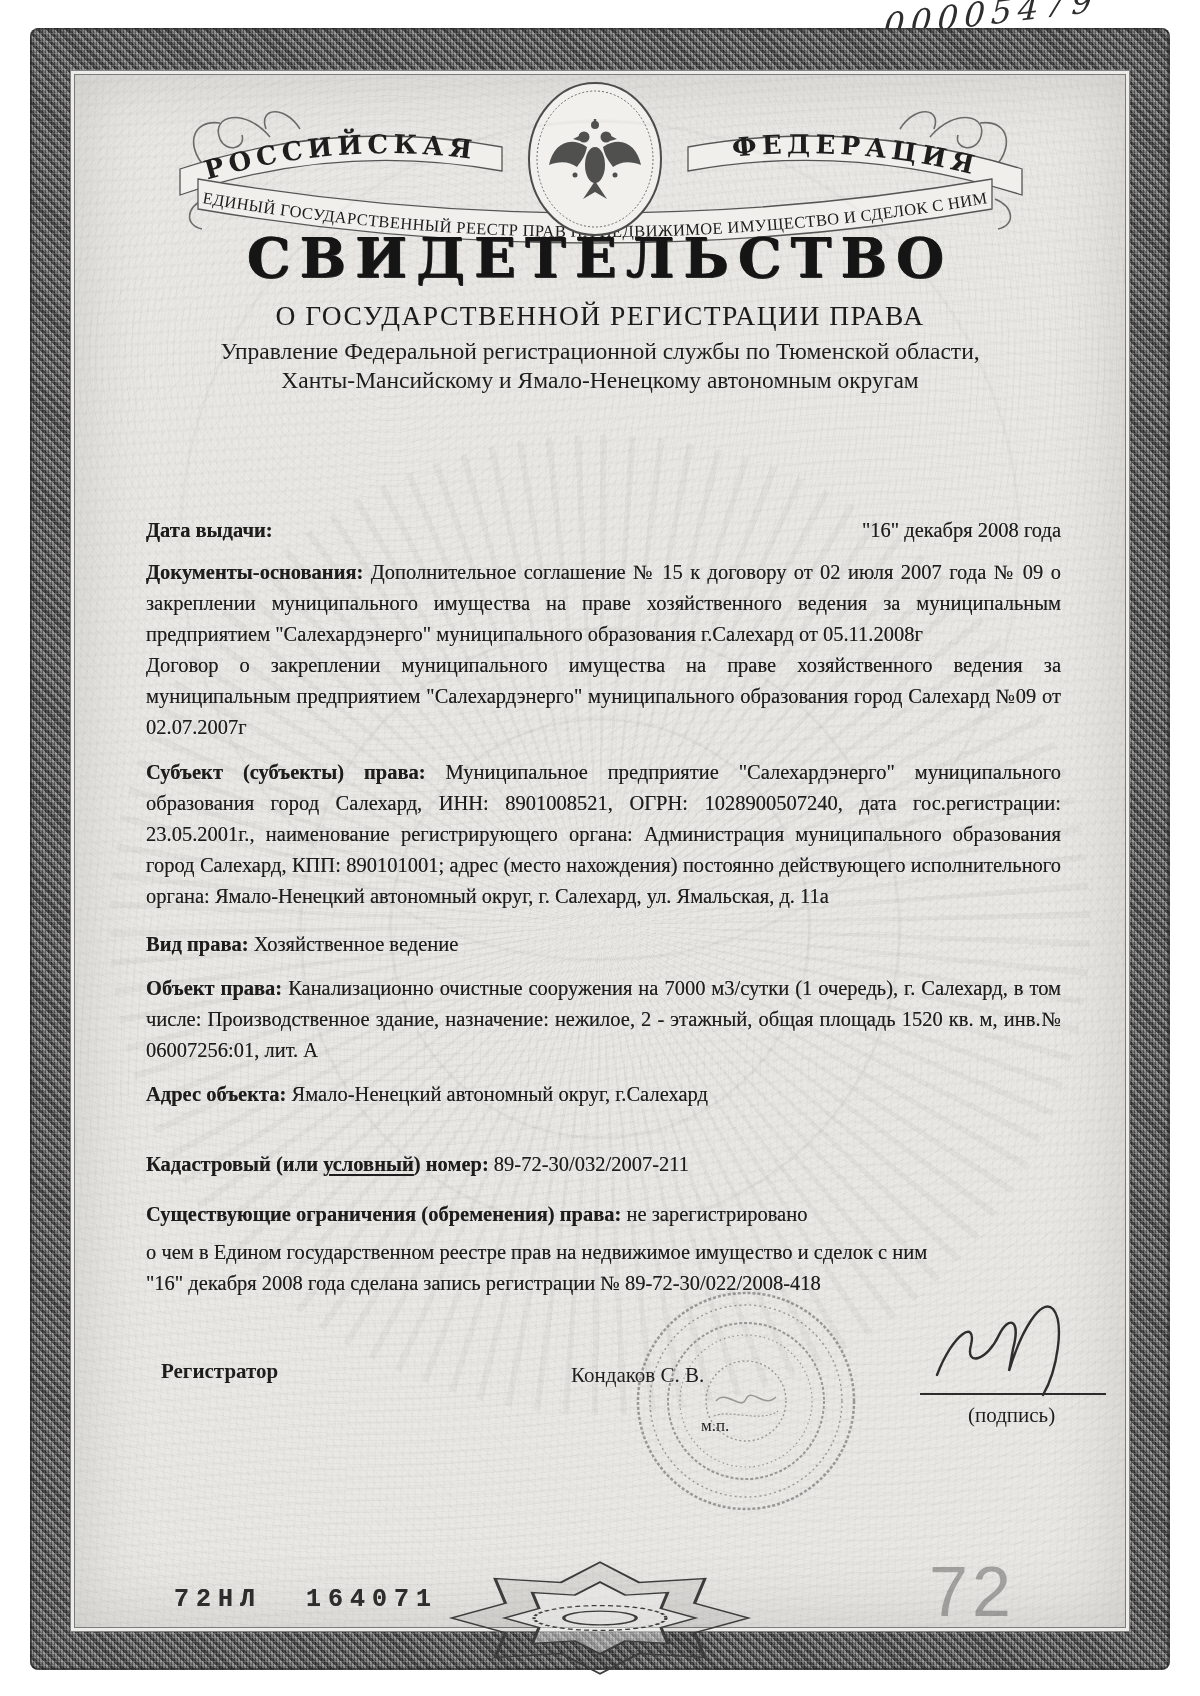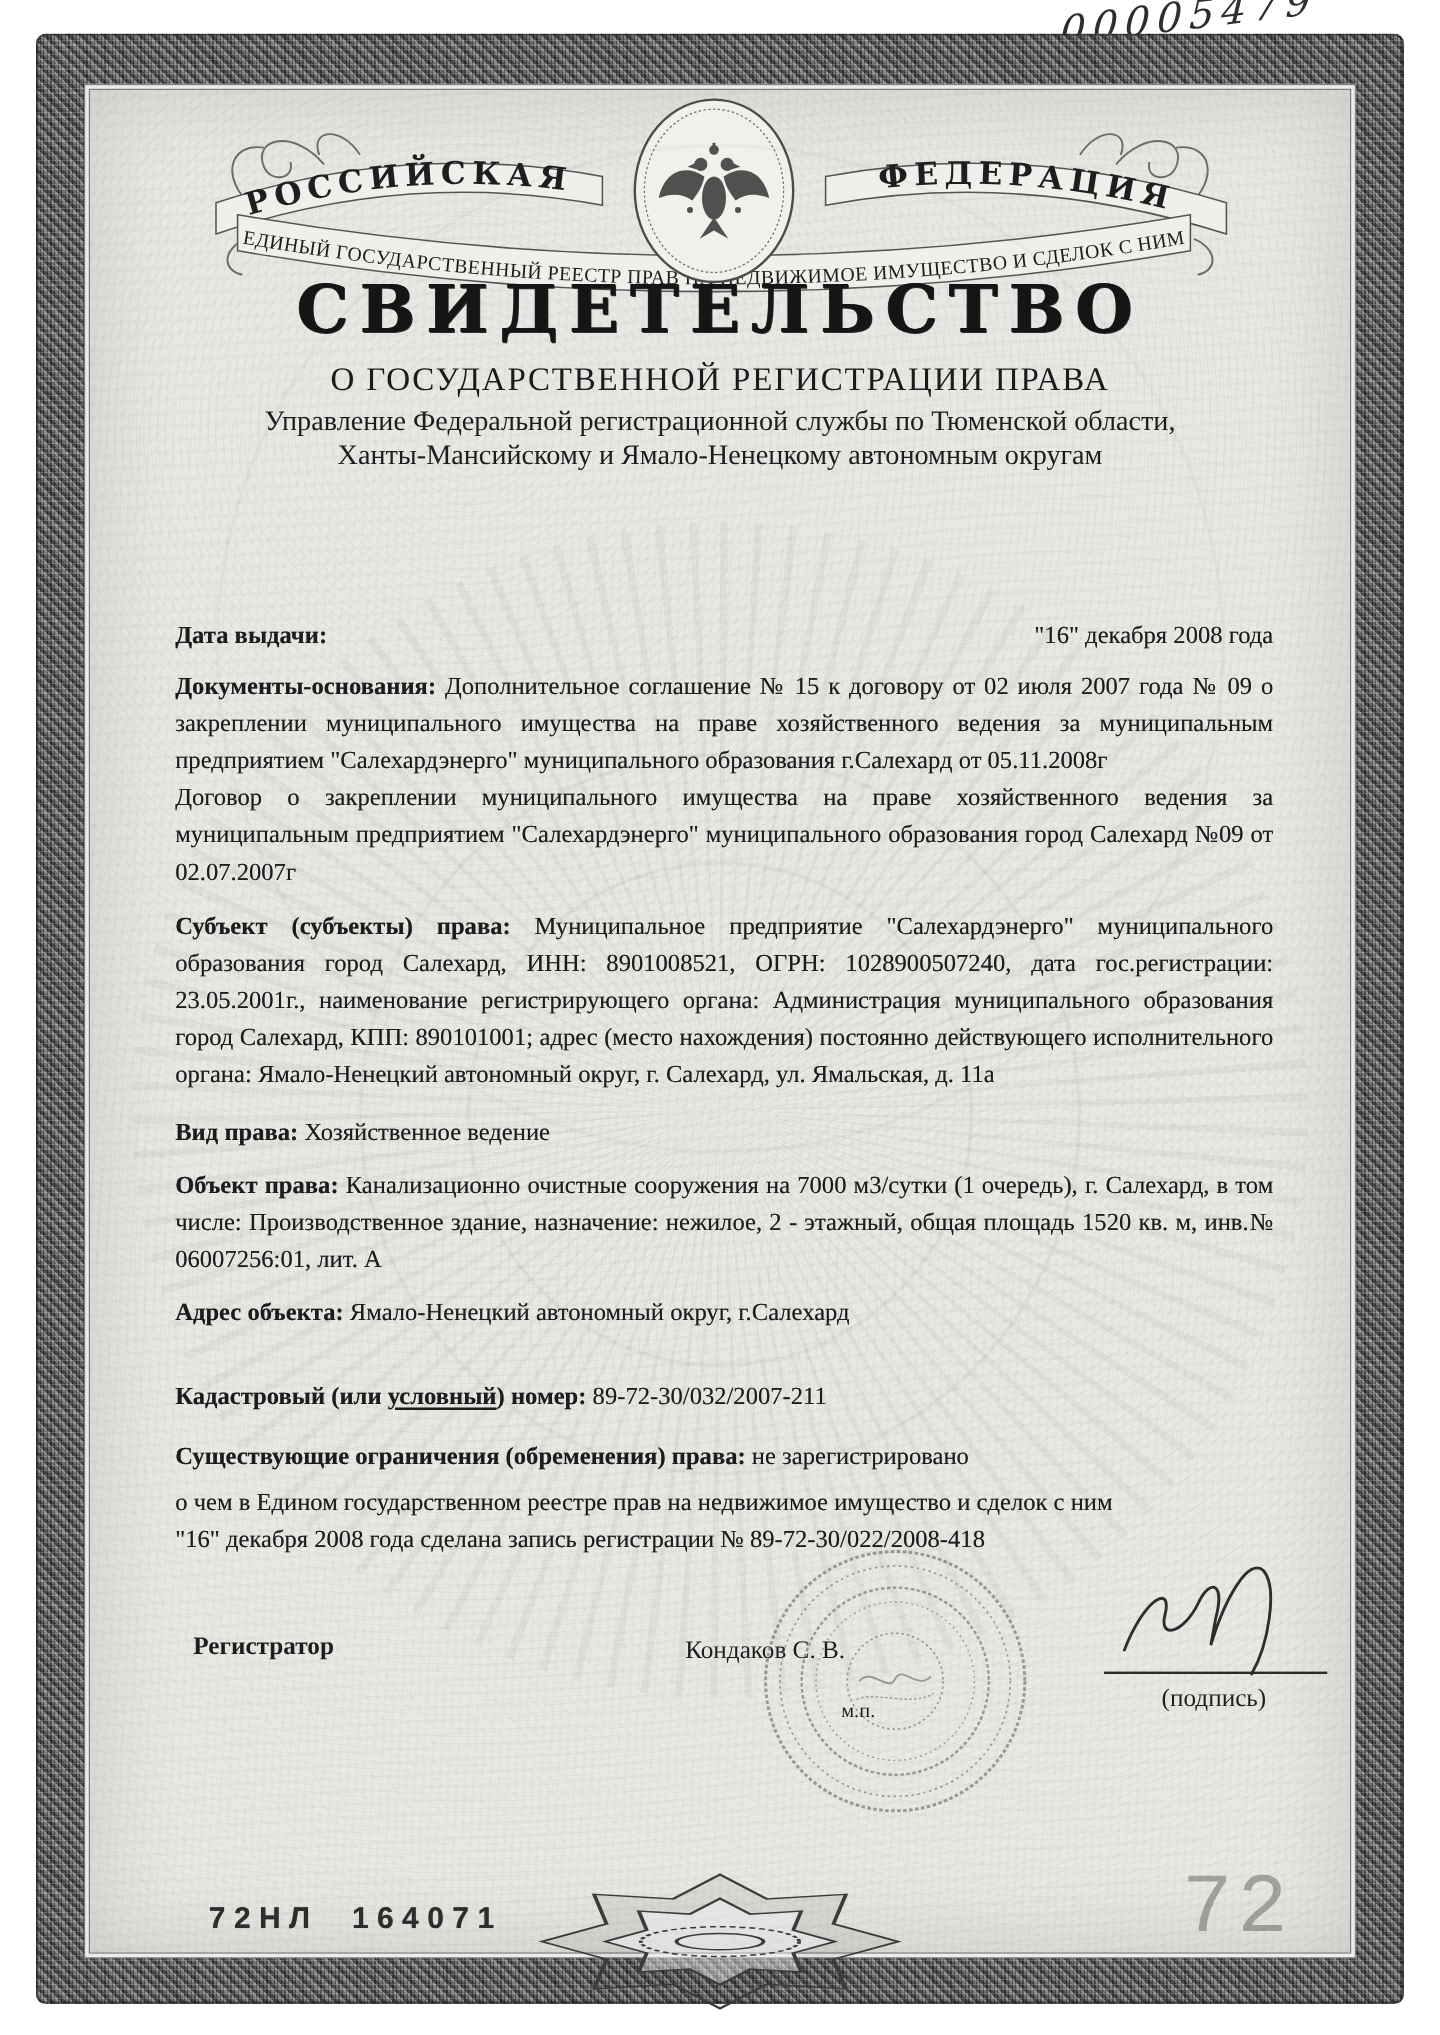--- a/index.html
+++ b/index.html
@@ -85,27 +85,27 @@
   .registrar-label { position:absolute; left:86px;  top:1284px; font-weight:bold; font-size:21px; }
   .registrar-name  { position:absolute; left:496px; top:1288px; font-size:21px; }
   .mp-label        { position:absolute; left:626px; top:1341px; font-size:17px; }
   .sig-line        { position:absolute; left:845px; top:1318px; width:186px; border-top:2px solid #2b2b2b; }
   .sig-caption     { position:absolute; left:893px; top:1328px; font-size:21px; }
   .sig-svg         { position:absolute; left:850px; top:1204px; }
   .stamp-svg       { position:absolute; left:521px; top:1176px; opacity:.55; }
 
   .serial {
     position:absolute; left:174px; top:1585px;
-    font-family:Liberation Sans, sans-serif; font-weight:bold;
+    font-family:Liberation Mono, monospace; font-weight:bold;
     font-size:25px; letter-spacing:7px; color:#2d2d2d; white-space:pre;
     text-shadow:0 0 .6px rgba(0,0,0,.5); z-index:5;text-align:right;
   }
   .page-num {
-    position:absolute; left:985px; top:1552px; z-index:5;
-    font-family:Liberation Mono, monospace; font-size:70px; letter-spacing:4px;
+    position:absolute; left:929px; top:1552px; z-index:5;
+    font-family:Liberation Sans, sans-serif; font-size:70px; letter-spacing:4px;
     color:rgba(52,52,52,.38);
   }
   .rosette-svg { position:absolute; left:430px; top:1542px; z-index:5; }
 </style>
 </head>
 <body>
 
 <div class="page">
 
   <div class="hand-number">00005479</div>

